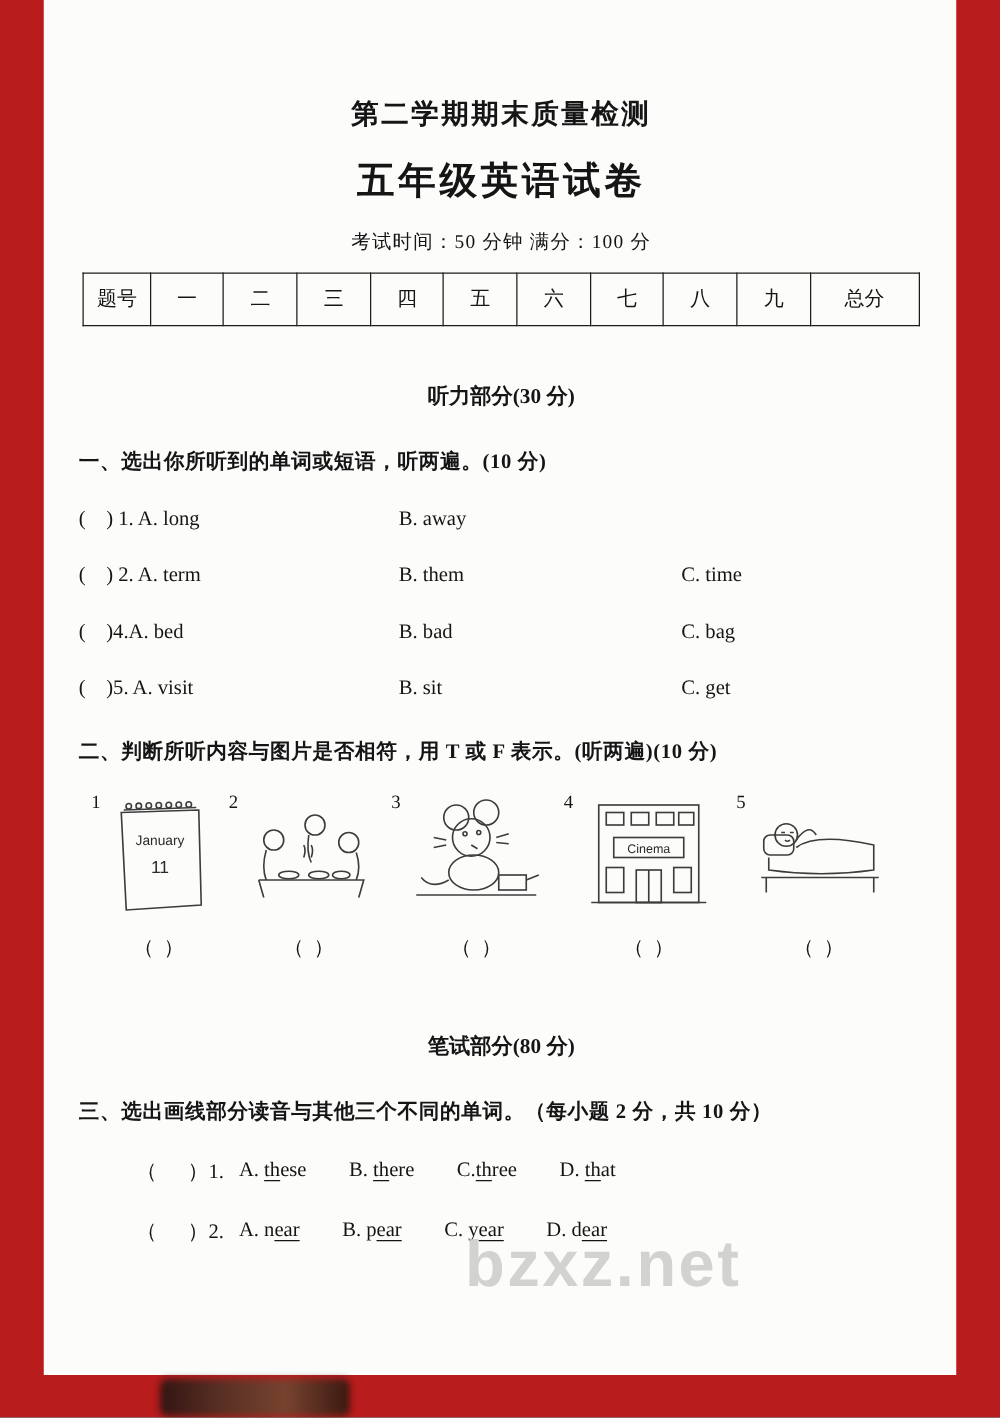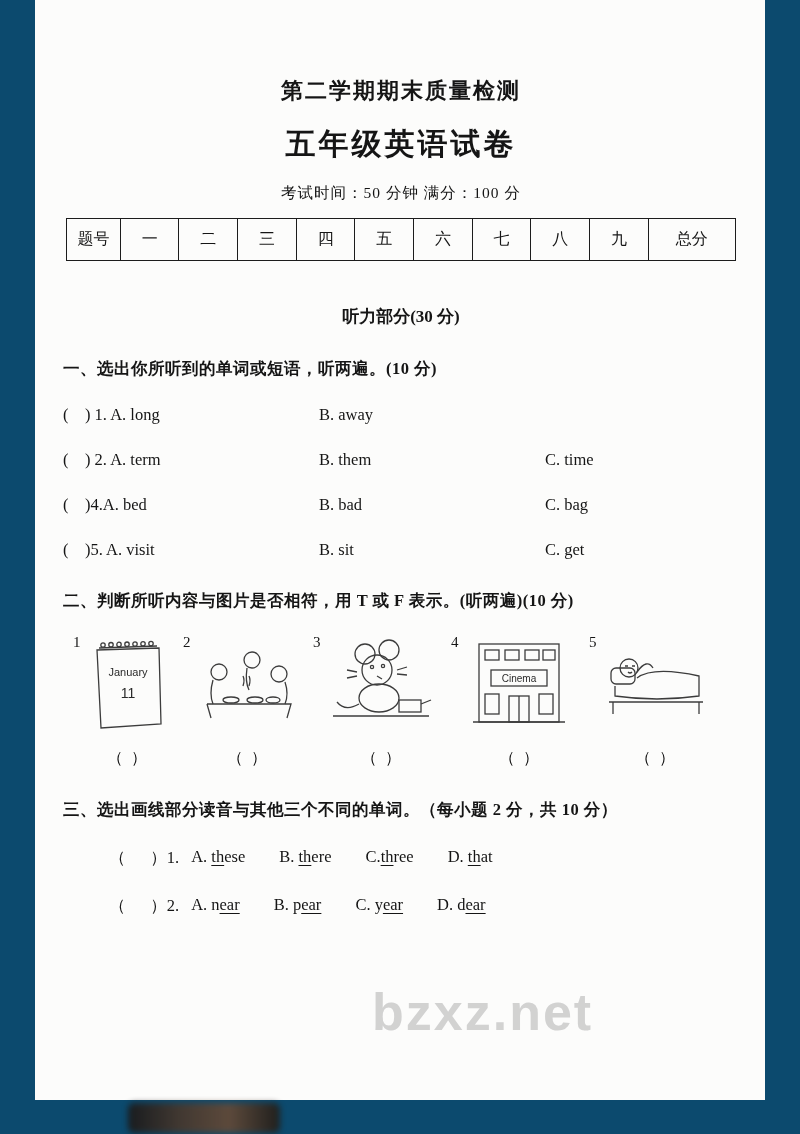--- a/index.html
+++ b/index.html
@@ -3,21 +3,21 @@
 <meta charset="utf-8">
 <style>
   * { margin:0; padding:0; box-sizing:border-box; }
   html,body { width:800px; height:1134px; }
   body {
     background:#050505;
     font-family:"Liberation Serif","DejaVu Serif",serif;
     color:#151515;
     overflow:hidden;
   }
-  .stage { position:relative; width:800px; height:1134px; background:#0c4a6e; }
+  .stage { position:relative; width:800px; height:1134px; background:#b91c1c; }
   .paper {
     position:absolute; left:35px; top:0; width:730px; height:1100px;
     background:#fcfcfb; padding:76px 26px 0 28px;
   }
   .exam-title { text-align:center; font-size:22px; font-weight:700; letter-spacing:2px; }
   .exam-subtitle { text-align:center; font-size:30px; font-weight:700; letter-spacing:3px; margin-top:18px;
     font-family:"Liberation Sans","DejaVu Sans",sans-serif; }
   .exam-meta { text-align:center; font-size:15.5px; margin-top:18px; letter-spacing:1px; }
 
   table.score-table { width:99%; margin:14px auto 0; border-collapse:collapse; table-layout:fixed; }
@@ -210,20 +210,21 @@
             <line x1="6" y1="64" x2="100" y2="64"></line>
             <line x1="10" y1="64" x2="10" y2="76"></line>
             <line x1="96" y1="64" x2="96" y2="76"></line>
           </svg>
         </div>
         <div class="pic-bracket">（  ）</div>
       </div>
 
     </div>
 
+    <div class="part-title" style="margin-top:56px;">笔试部分(80 分)</div>
 
     <div class="sec-heading">三、选出画线部分读音与其他三个不同的单词。（每小题 2 分，共 10 分）</div>
 
     <div class="written-row">
       <span class="w-bracket">（      ）1.</span>
       <span class="w-opt"><span>A. </span><span class="u">th</span><span>ese</span></span>
       <span class="w-opt"><span>B. </span><span class="u">th</span><span>ere</span></span>
       <span class="w-opt"><span>C.</span><span class="u">th</span><span>ree</span></span>
       <span class="w-opt"><span>D. </span><span class="u">th</span><span>at</span></span>
     </div>

